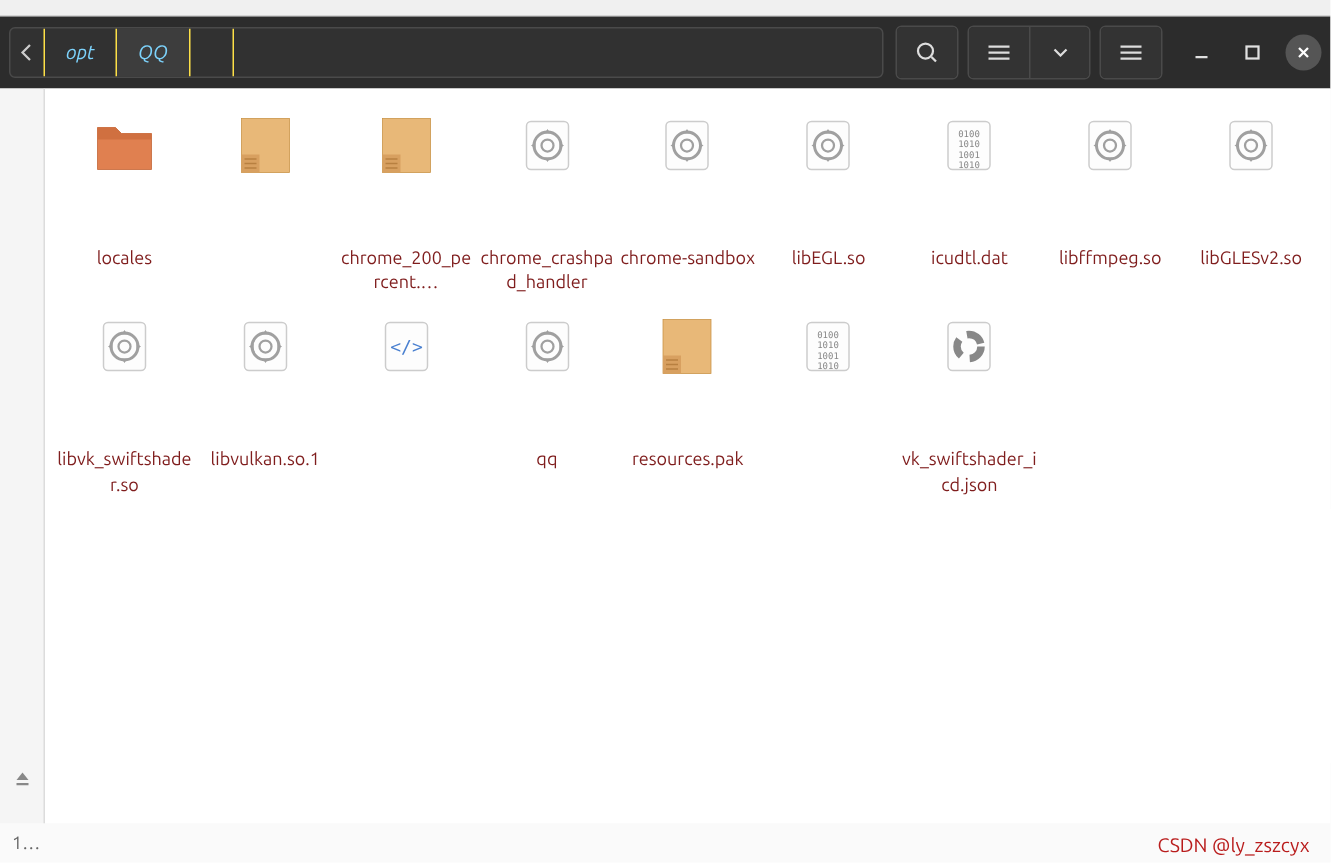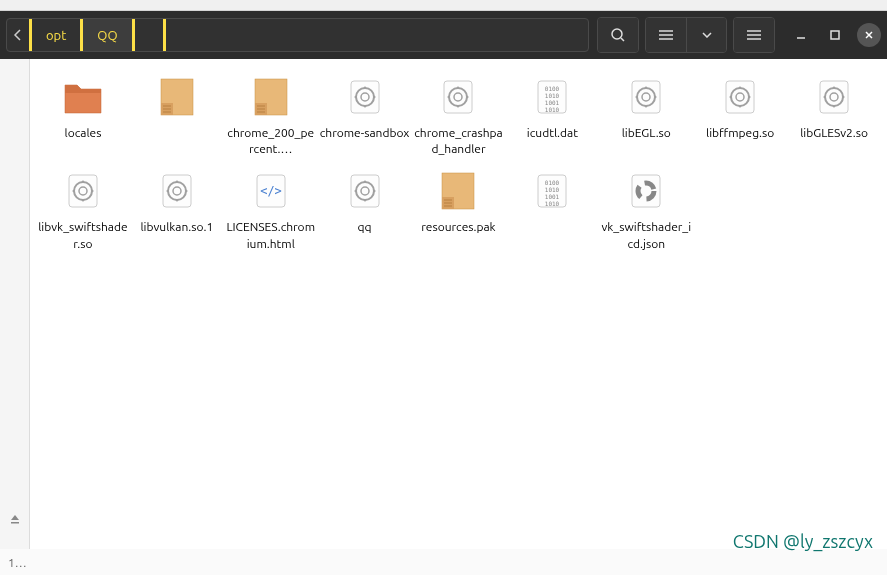--- a/index.html
+++ b/index.html
@@ -31,26 +31,27 @@
       align-items: center;
       border: 1px solid #4a4a4a;
       border-radius: 4px;
       height: 34px;
       flex: 1;
       background: #313131;
       overflow: hidden;
     }
     .crumb {
       padding: 0 14px;
-      color: #fde047;
+      color: #7dd3fc;
       height: 100%;
       display: flex;
       align-items: center;
       cursor: pointer;
-      border-right: 3px solid #fde047;
+      border-right: 1px solid #fde047;
+      font-style: italic;
     }
     .crumb.cut { padding: 0 6px; }
     .crumb.last { background: #3d3d3d; }
     .dropdown-btn {
       width: 28px;
       display: flex;
       align-items: center;
       justify-content: center;
     }
     .toolbar-right {
@@ -138,41 +139,42 @@
       display: flex;
       align-items: center;
       justify-content: center;
       margin-bottom: 4px;
     }
     .file-name {
       font-size: 12px;
       line-height: 1.35;
       word-break: break-word;
       max-width: 92px;
-      color: #000000;
+      color: #7f1d1d;
+      margin-top: 40px;
     }
     .statusbar {
       position: absolute;
       bottom: 0;
       left: 0;
       right: 0;
       height: 26px;
       display: flex;
       align-items: center;
       padding: 0 8px;
       font-size: 12px;
       color: #666;
       background: #fafafa;
     }
     .watermark {
       position: absolute;
       right: 14px;
-      bottom: 24px;
-      font-size: 18px;
-      color: #0f766e;
+      bottom: 4px;
+      font-size: 13px;
+      color: #b91c1c;
     }
     svg { display: block; }
   </style>
 </head>
 <body>
 
 <div class="top-bar"></div>
 
 <div class="toolbar">
   <div class="breadcrumb">
@@ -276,52 +278,52 @@
           </svg>
     </div>
     <div class="file-name">chrome_200_percent.…</div>
       </div>
       <div class="file-item">
     <div class="file-icon">
       <svg width="48" height="48" viewBox="0 0 48 48">
             <use href="#ic-executable"></use>
           </svg>
     </div>
+    <div class="file-name">chrome_crashpad_handler</div>
+      </div>
+      <div class="file-item">
+    <div class="file-icon">
+      <svg width="48" height="48" viewBox="0 0 48 48">
+            <use href="#ic-executable"></use>
+          </svg>
+    </div>
     <div class="file-name">chrome-sandbox</div>
       </div>
       <div class="file-item">
     <div class="file-icon">
       <svg width="48" height="48" viewBox="0 0 48 48">
             <use href="#ic-executable"></use>
           </svg>
     </div>
-    <div class="file-name">chrome_crashpad_handler</div>
+    <div class="file-name">libEGL.so</div>
       </div>
       <div class="file-item">
     <div class="file-icon">
       <svg width="48" height="48" viewBox="0 0 48 48">
             <use href="#ic-binary"></use>
           </svg>
     </div>
     <div class="file-name">icudtl.dat</div>
       </div>
       <div class="file-item">
     <div class="file-icon">
       <svg width="48" height="48" viewBox="0 0 48 48">
             <use href="#ic-executable"></use>
           </svg>
     </div>
-    <div class="file-name">libEGL.so</div>
-      </div>
-      <div class="file-item">
-    <div class="file-icon">
-      <svg width="48" height="48" viewBox="0 0 48 48">
-            <use href="#ic-executable"></use>
-          </svg>
-    </div>
     <div class="file-name">libffmpeg.so</div>
       </div>
       <div class="file-item">
     <div class="file-icon">
       <svg width="48" height="48" viewBox="0 0 48 48">
             <use href="#ic-executable"></use>
           </svg>
     </div>
     <div class="file-name">libGLESv2.so</div>
       </div>
@@ -340,21 +342,20 @@
           </svg>
     </div>
     <div class="file-name">libvulkan.so.1</div>
       </div>
       <div class="file-item">
     <div class="file-icon">
       <svg width="48" height="48" viewBox="0 0 48 48">
             <use href="#ic-html"></use>
           </svg>
     </div>
-    <div class="file-name">LICENSES.chromium.html</div>
       </div>
       <div class="file-item">
     <div class="file-icon">
       <svg width="48" height="48" viewBox="0 0 48 48">
             <use href="#ic-executable"></use>
           </svg>
     </div>
     <div class="file-name">qq</div>
       </div>
       <div class="file-item">

